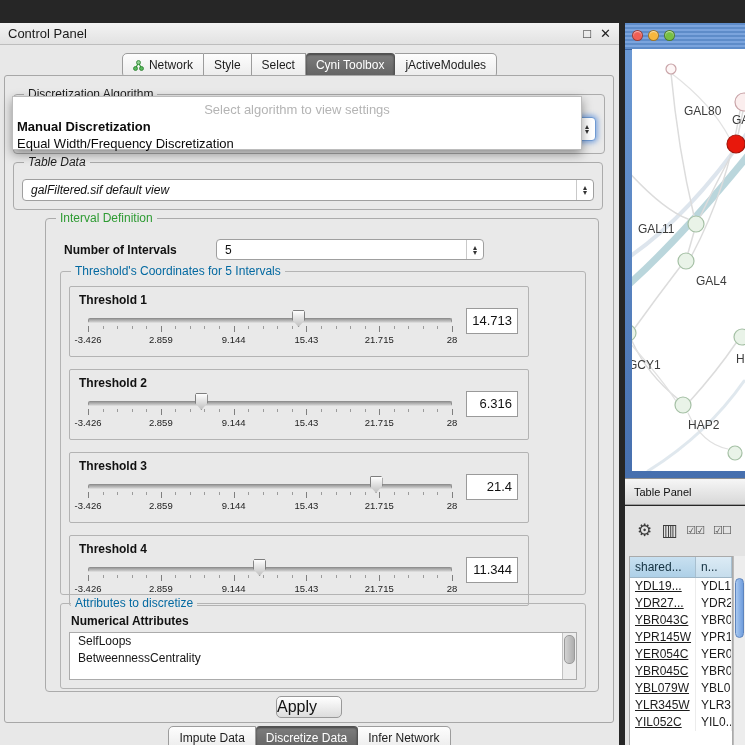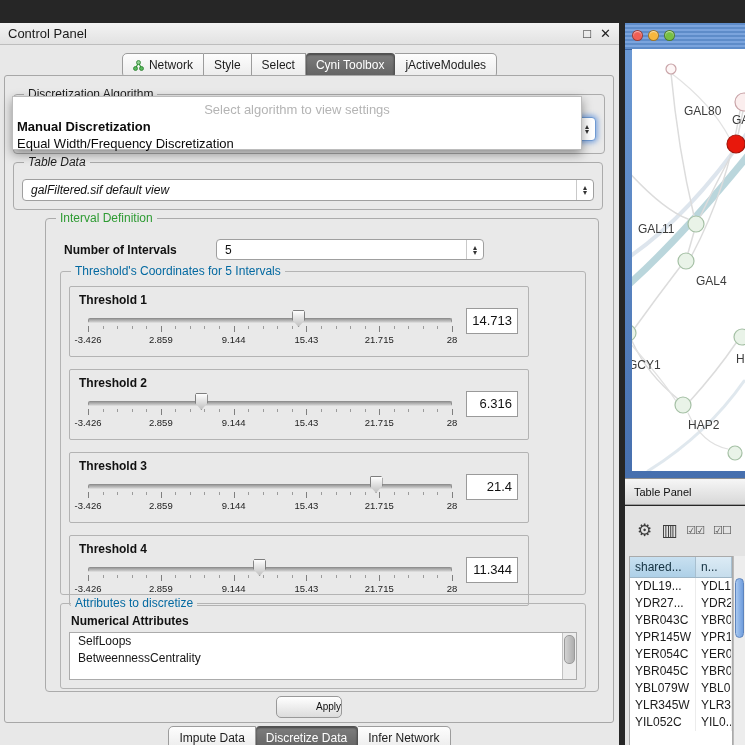--- a/index.html
+++ b/index.html
@@ -57,21 +57,21 @@
   .scale-labels span{position:absolute;transform:translateX(-50%);font-size:9.5px;color:#222;white-space:nowrap;}
   .value-box{position:absolute;right:10px;top:21px;width:52px;height:26px;background:#fff;border:1px solid #9a9a9a;font-size:13px;color:#111;text-align:right;line-height:24px;padding-right:5px;box-sizing:border-box;}
 
   #attributes-group{position:absolute;left:14px;top:384px;right:12px;height:84px;border:1px solid #b4b4b4;border-radius:3px;}
   #attr-header{position:absolute;left:10px;top:10px;font-size:12px;font-weight:bold;color:#111;}
   #attr-list{position:absolute;left:8px;top:28px;right:8px;bottom:8px;background:#fff;border:1px solid #ababab;overflow:hidden;}
   .attr-item{font-size:12px;color:#161616;padding:1px 0 1px 8px;line-height:15px;white-space:nowrap;}
   #attr-scrollbar{position:absolute;right:0;top:0;bottom:0;width:13px;background:#ededed;border-left:1px solid #c2c2c2;}
   #attr-scroll-thumb{position:absolute;left:1px;right:1px;top:2px;height:58%;background:linear-gradient(90deg,#d2d2d2,#aeaeae);border:1px solid #9a9a9a;border-radius:5px;}
 
-  #apply-btn{position:absolute;left:50%;top:620px;transform:translateX(-50%);width:66px;height:22px;background:linear-gradient(#ffffff,#dcdcdc);border:1px solid #999;border-radius:5px;font-size:10px;color:#111;text-align:right;line-height:20px;box-sizing:border-box;cursor:default;}
+  #apply-btn{position:absolute;left:50%;top:620px;transform:translateX(-50%);width:66px;height:22px;background:linear-gradient(#ffffff,#dcdcdc);border:1px solid #999;border-radius:5px;font-size:16px;color:#111;text-align:left;line-height:20px;box-sizing:border-box;cursor:default;}
 
   #bottom-tabs{position:absolute;left:0;top:703px;width:619px;display:flex;justify-content:center;}
 
   
   #net-window{position:absolute;left:625px;top:0;width:120px;height:455px;background:linear-gradient(#6d9bd6,#466fae);}
   #net-titlebar{position:absolute;left:0;top:0;right:0;height:26px;background:repeating-linear-gradient(0deg,#5e8cc9 0 2px,#7ba4dd 2px 4px);border-bottom:1px solid #3a62a0;}
   #lights{position:absolute;left:7px;top:7px;display:flex;gap:5px;}
   .light{width:11px;height:11px;border-radius:50%;border:1px solid rgba(0,0,0,.35);box-sizing:border-box;box-shadow:inset 0 1px 1px rgba(255,255,255,.6);}
   #net-canvas{position:absolute;left:7px;top:26px;right:0;bottom:7px;background:#fff;overflow:hidden;}
   .netlabel{font-size:12px;fill:#3c3c3c;font-family:"Liberation Sans",sans-serif;}
@@ -81,21 +81,21 @@
   #table-panel{position:absolute;left:625px;top:483px;width:120px;height:262px;background:#e3e3e3;}
   #tp-toolbar{position:absolute;left:0;top:4px;right:0;height:40px;display:flex;align-items:center;gap:9px;padding-left:12px;}
   .tool-icon{font-size:17px;color:#3c3c3c;line-height:1;cursor:default;}
   .tool-icon.small{font-size:11px;letter-spacing:-1px;color:#4a4a4a;}
   #tp-table{position:absolute;left:4px;top:50px;right:12px;bottom:0;background:#fff;border:1px solid #aaa;border-bottom:none;overflow:hidden;box-sizing:border-box;}
   #tp-cols{display:flex;height:20px;border-bottom:1px solid #9fb6c6;}
   .tp-col{font-size:12px;color:#13303f;background:linear-gradient(#dcebf5,#c6ddec);border-right:1px solid #a8bfcf;line-height:20px;padding-left:5px;box-sizing:border-box;flex:1;overflow:hidden;white-space:nowrap;}
   .tp-col.first{width:66px;flex:none;background:linear-gradient(#c8e0f0,#aed0e7);}
   .tp-row{display:flex;height:17px;}
   .tp-cell{font-size:12px;color:#1c1c1c;line-height:17px;padding-left:5px;box-sizing:border-box;flex:1;overflow:hidden;white-space:nowrap;border-right:1px solid #ececec;}
-  .tp-cell.first{width:66px;flex:none;}
+  .tp-cell.first{width:66px;flex:none;text-decoration:underline;}
   #tp-scrollbar{position:absolute;right:0;top:50px;bottom:0;width:12px;background:#ededed;border-left:1px solid #bbb;box-sizing:border-box;}
   #tp-scroll-thumb{position:absolute;left:1px;right:1px;top:22px;height:58px;background:linear-gradient(90deg,#a8c8f0,#6f9ddd);border:1px solid #5d84bd;border-radius:6px;}
 </style>
 </head>
 <body>
 
 <div id="stage">
 
   <div id="control-panel">
     <div id="cp-titlebar">

